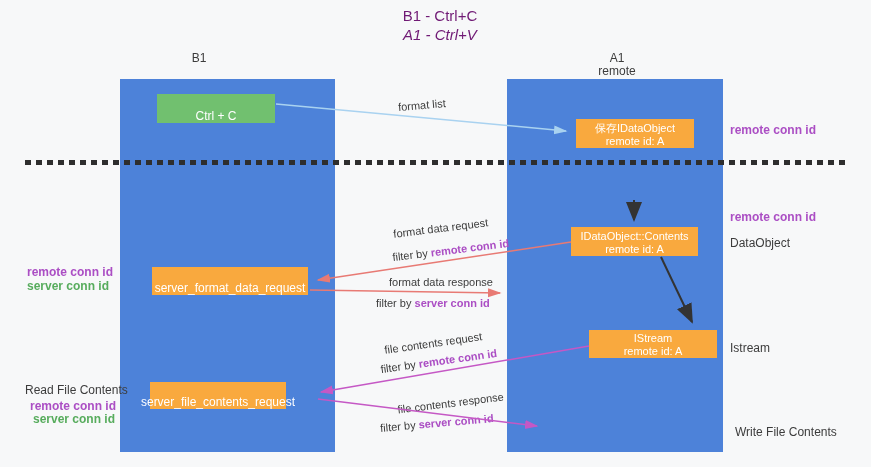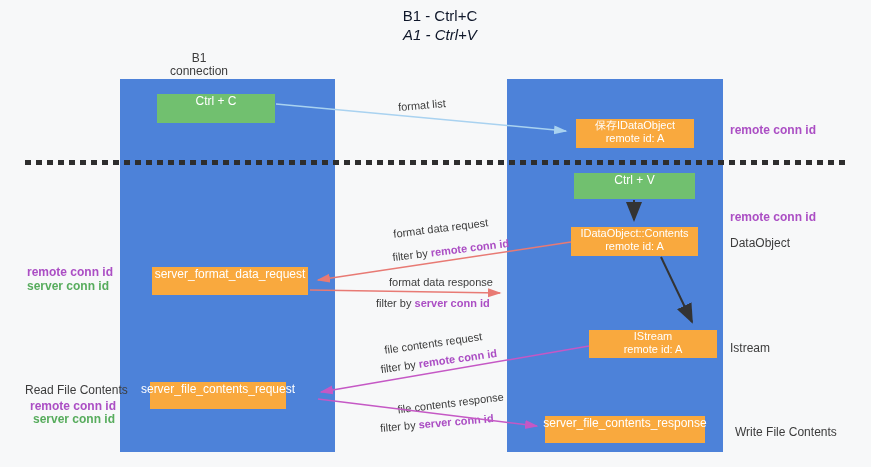--- a/index.html
+++ b/index.html
@@ -3,25 +3,25 @@
 <meta charset="utf-8">
 <style>
   html,body{margin:0;padding:0;background:#f7f8f9;}
   .canvas{
     position:relative;width:871px;height:467px;overflow:hidden;
     background:#f7f8f9;
     font-family:"Liberation Sans", sans-serif;
     color:#3c3c3c;
   }
   .abs{position:absolute;}
-  .title{font-size:15px;color:#0f172a;text-align:center;width:280px;left:300px;}
+  .title{font-size:15px;color:#701a75;text-align:center;width:280px;left:300px;}
   .col-label{font-size:12px;text-align:center;line-height:13px;color:#3c3c3c;}
   .column{background:#4d82d9;}
   .node{
-    display:flex;align-items:flex-start;justify-content:center;
+    display:flex;align-items:flex-end;justify-content:center;
     color:#ffffff;text-align:center;box-sizing:border-box;
   }
   .node.green{background:#71c06f;font-size:12px;}
   .node.orange{background:#f9a93e;}
   .node .two-line{font-size:11px;line-height:13px;}
   .node.single{font-size:12px;}
   .dashline{
     height:5px;
     background:repeating-linear-gradient(to right,#2e2e2e 0 6px,transparent 6px 11px);
   }
@@ -36,42 +36,42 @@
 </head>
 <body>
 
 <div class="canvas">
 
   <div class="abs title" style="top:7px;">B1 - Ctrl+C</div>
   <div class="abs title" style="top:26px;font-style:italic;">A1 - Ctrl+V</div>
 
   <div class="abs col-label" style="left:104px;top:52px;width:190px;">
     <div>B1</div>
-    <div>connection</div>
+  </div>
+  <div class="abs col-label" style="left:527px;top:52px;width:180px;">
+    <div>A1</div>
+    <div>remote</div>
   </div>
 
   <div class="abs column" style="left:120px;top:79px;width:215px;height:373px;"></div>
   <div class="abs column" style="left:507px;top:79px;width:216px;height:373px;"></div>
 
   <div class="abs dashline" style="left:25px;top:160px;width:822px;"></div>
 
   <div class="abs node green" style="left:157px;top:94px;width:118px;height:29px;">
     <span>Ctrl + C</span>
   </div>
 
   <div class="abs node orange" style="left:576px;top:119px;width:118px;height:29px;">
     <div class="two-line">
       <div>保存IDataObject</div>
       <div>remote id: A</div>
     </div>
   </div>
 
-  <div class="abs node green" style="left:574px;top:173px;width:121px;height:26px;">
-    <span>Ctrl + V</span>
-  </div>
 
   <div class="abs node orange" style="left:571px;top:227px;width:127px;height:29px;">
     <div class="two-line">
       <div>IDataObject::Contents</div>
       <div>remote id: A</div>
     </div>
   </div>
 
   <div class="abs node orange single" style="left:152px;top:267px;width:156px;height:28px;">
     <span>server_format_data_request</span>
@@ -82,23 +82,20 @@
     <div class="two-line">
       <div>IStream</div>
       <div>remote id: A</div>
     </div>
   </div>
 
   <div class="abs node orange single" style="left:150px;top:382px;width:136px;height:27px;">
     <span>server_file_contents_request</span>
   </div>
 
-  <div class="abs node orange single" style="left:545px;top:416px;width:160px;height:27px;">
-    <span>server_file_contents_response</span>
-  </div>
 
   <div class="abs side-label purple" style="left:730px;top:123px;">remote conn id</div>
   <div class="abs side-label purple" style="left:730px;top:210px;">remote conn id</div>
   <div class="abs side-label plain" style="left:730px;top:236px;">DataObject</div>
   <div class="abs side-label plain" style="left:730px;top:341px;">Istream</div>
   <div class="abs side-label plain" style="left:735px;top:425px;">Write File Contents</div>
 
   <div class="abs side-label purple" style="left:27px;top:265px;">remote conn id</div>
   <div class="abs side-label greentxt" style="left:27px;top:279px;">server conn id</div>
   <div class="abs side-label plain" style="left:25px;top:383px;">Read File Contents</div>

